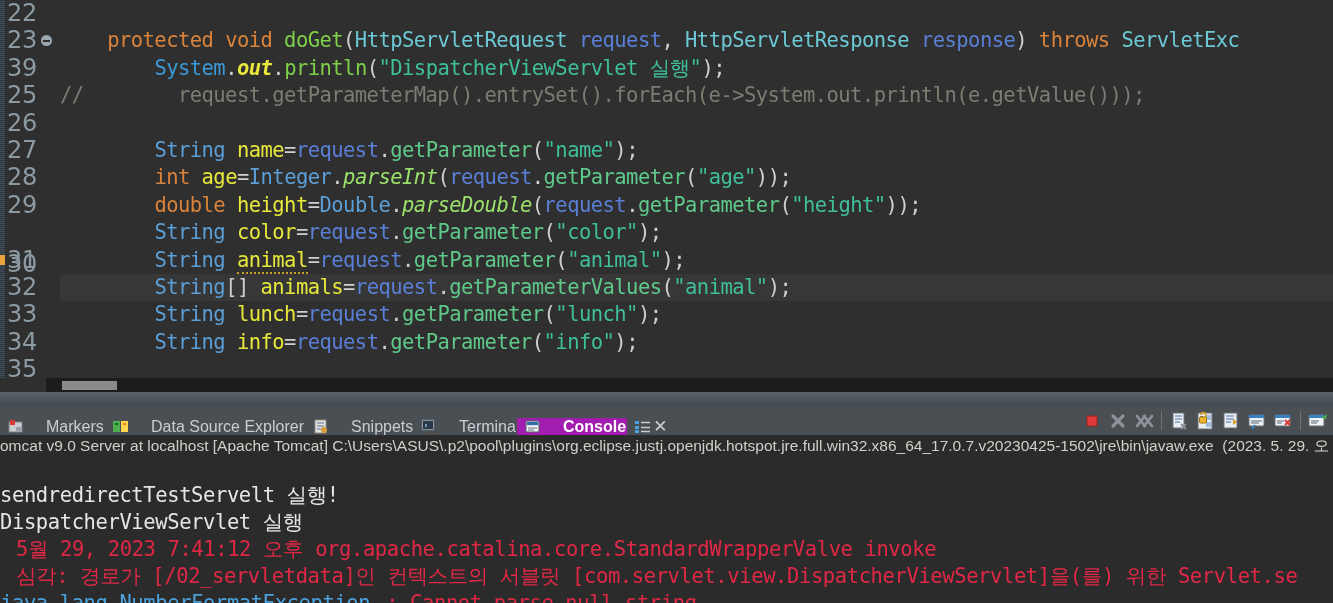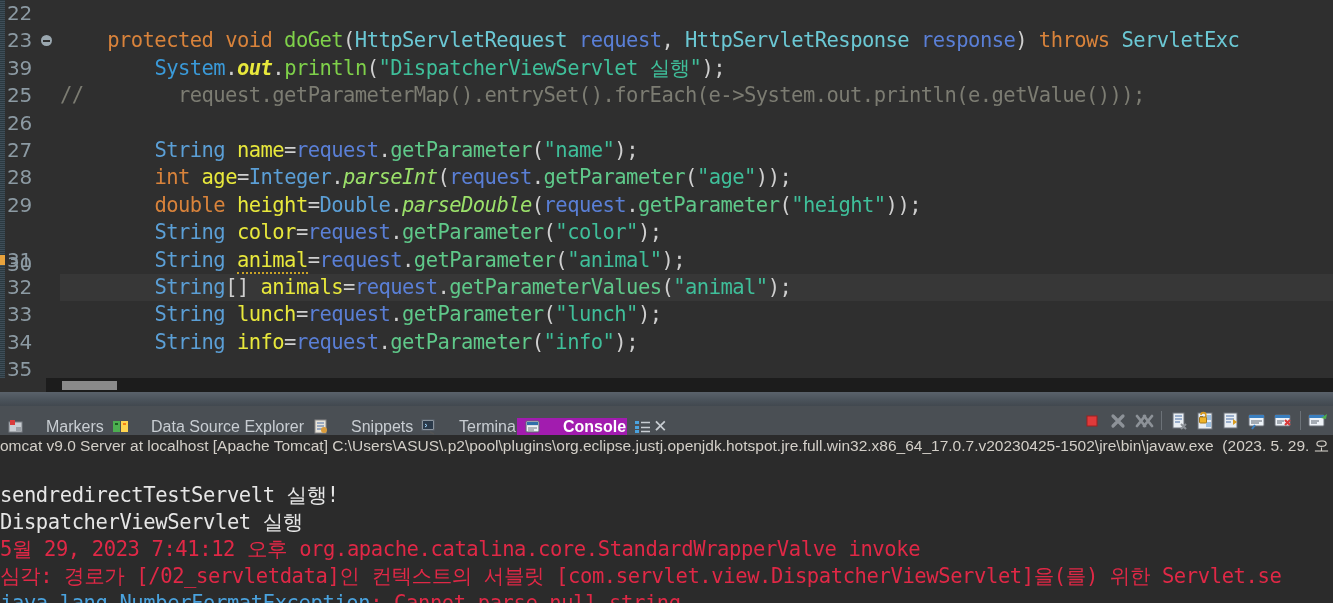--- a/index.html
+++ b/index.html
@@ -23,21 +23,21 @@
     position: absolute; left: 0px; width: 5px; height: 10px;
     background: #e8a33d;
   }
   #gutter {
     position: absolute; left: 5px; top: 0; width: 41px; height: 378px;
     background: #2f2f2f;
   }
   .lnum {
     position: absolute; left: 0; width: 36px; height: 27.4px;
     line-height: 27.4px; text-align: left; padding-left: 2px;
-    color: #8c9aa3; font-size: 20px;
+    color: #8c9aa3; font-size: 24px;
     font-family: "DejaVu Sans", sans-serif;
     letter-spacing: -0.3px;
   }
   .fold-marker {
     position: absolute; width: 11px; height: 11px; border-radius: 50%;
     background: #9aa7af;
   }
   .fold-marker::after {
     content: ""; position: absolute; left: 2px; top: 5px;
     width: 7px; height: 1.5px; background: #2f2f2f;
@@ -129,21 +129,21 @@
     font-family: "Liberation Sans", sans-serif; font-size: 15.5px;
     color: #d3cfc8; padding-left: 0px;
   }
   .oline {
     position: absolute; left: 0; width: 1400px; height: 27px;
     line-height: 27px; white-space: pre;
     font-family: "DejaVu Sans Mono", monospace;
     font-size: 20.5px; letter-spacing: -0.4px;
   }
   .o-white { color: #e6e6e6; }
-  .o-red   { color: #e02846; }
+  .o-red   { color: #e02846; margin-left: 16px; }
   .o-link  { color: #4aa3df; text-decoration: underline; }
   .o-clip  { color: #6a6a6a; }
 </style>
 </head>
 <body>
 
 <div id="editor">
   <div id="marker-bar">
     <div class="marker-warn" style="top:255px"></div>
   </div>

